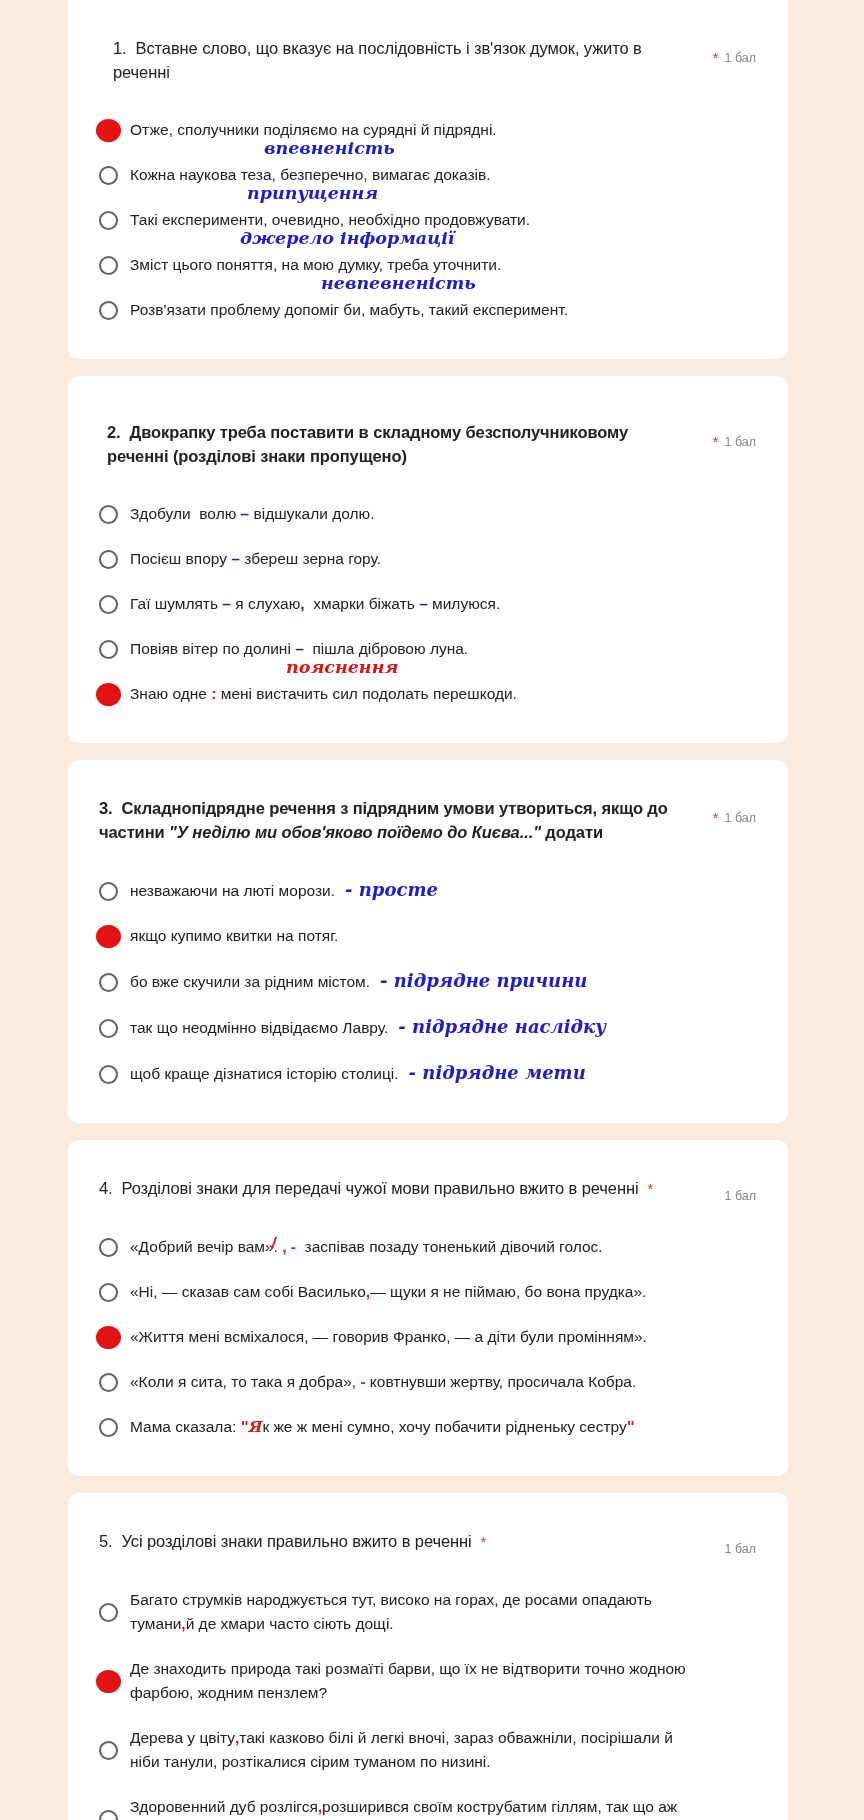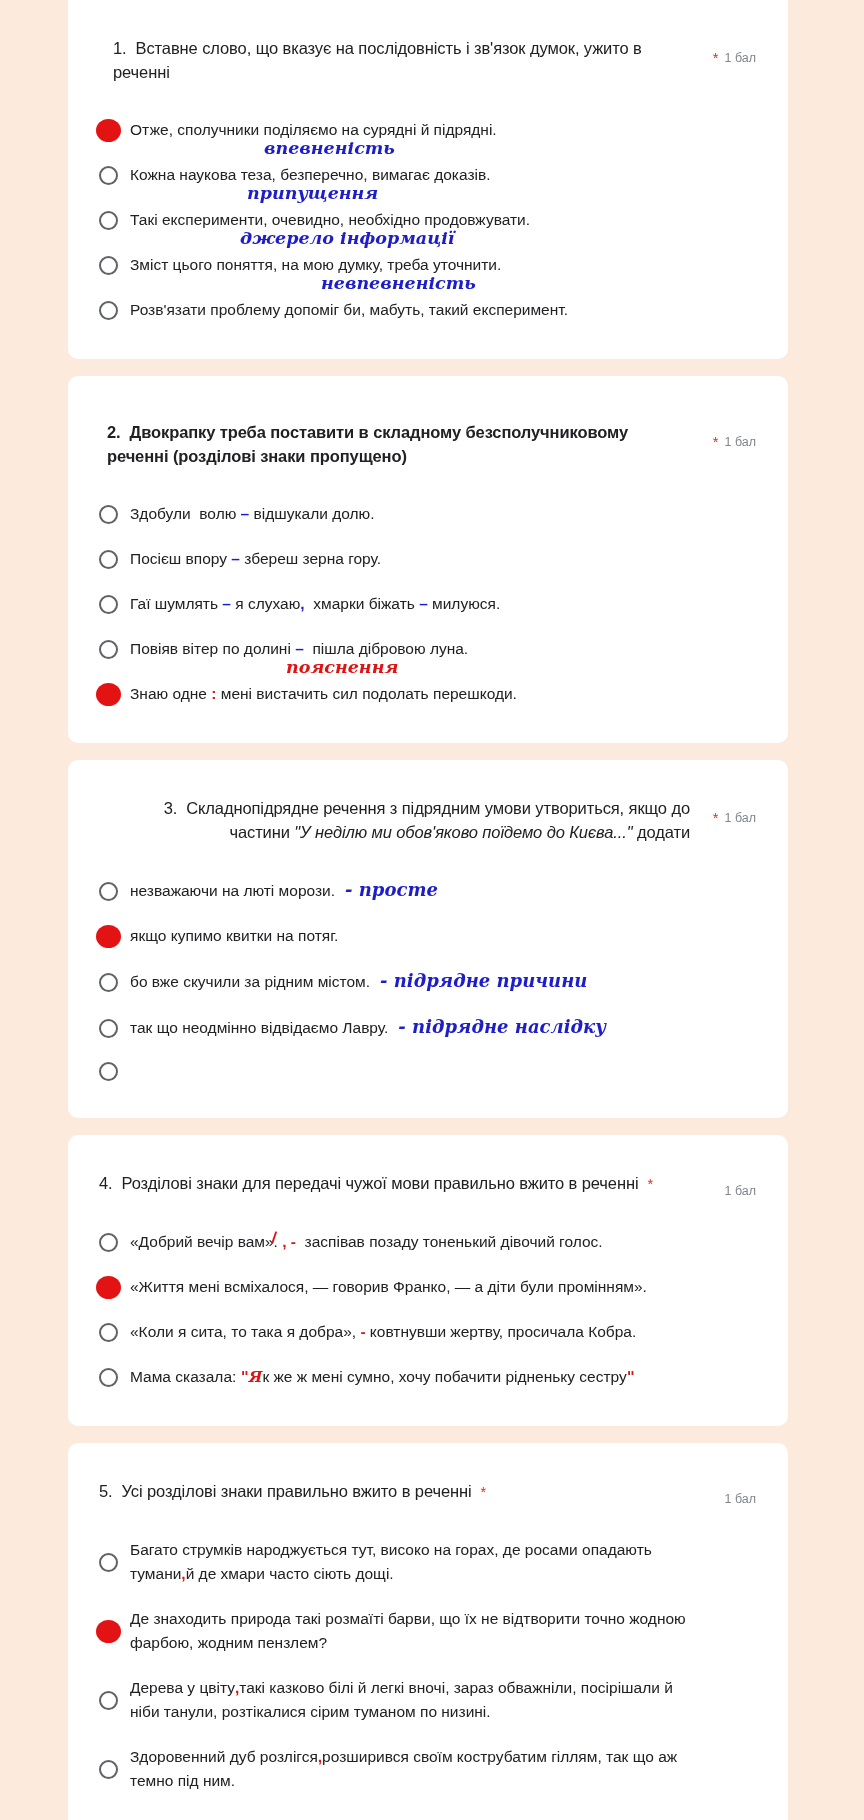--- a/index.html
+++ b/index.html
@@ -137,21 +137,21 @@
           <div class="opt-text"><span class="seg-n">Повіяв вітер по долині </span><span class="seg-b">–</span><span class="seg-n">  пішла дібровою луна.</span></div>
         </div>
         <div class="opt">
           <span class="radio sel"></span>
           <div class="opt-text"><span class="annot annot-red" style="left: 156px;">пояснення</span><span class="seg-n">Знаю одне </span><span class="seg-r">:</span><span class="seg-n"> мені вистачить сил подолать перешкоди.</span></div>
         </div>
       </div>
     </section>
     <section class="card">
       <div class="q-head">
-        <h2 class="q-title" style="margin: 0px; font-weight: normal; text-align: right;"><span class="seg-n">3.  Складнопідрядне речення з підрядним умови утвориться, якщо до
+        <h2 class="q-title" style="margin: 0px; font-weight: bold;"><span class="seg-n">3.  Складнопідрядне речення з підрядним умови утвориться, якщо до
 частини </span><span class="seg-i">"У неділю ми обов'яково поїдемо до Києва..."</span><span class="seg-n"> додати</span></h2>
         <div class="points"><span class="star badge-star">*</span><span class="points-label">1 бал</span></div>
       </div>
       <div class="opts">
         <div class="opt">
           <span class="radio"></span>
           <div class="opt-text"><span class="seg-n">незважаючи на люті морози.</span><span class="annot-inline">- просте</span></div>
         </div>
         <div class="opt">
           <span class="radio sel"></span>
@@ -160,32 +160,37 @@
         <div class="opt">
           <span class="radio"></span>
           <div class="opt-text"><span class="seg-n">бо вже скучили за рідним містом.</span><span class="annot-inline">- підрядне причини</span></div>
         </div>
         <div class="opt">
           <span class="radio"></span>
           <div class="opt-text"><span class="seg-n">так що неодмінно відвідаємо Лавру.</span><span class="annot-inline">- підрядне наслідку</span></div>
         </div>
         <div class="opt">
           <span class="radio"></span>
+          <div class="opt-text"><span class="seg-n">щоб краще дізнатися історію столиці.</span><span class="annot-inline">- підрядне мети</span></div>
         </div>
       </div>
     </section>
     <section class="card">
       <div class="q-head">
         <h2 class="q-title" style="margin: 0px; font-weight: normal;"><span class="seg-n">4.  Розділові знаки для передачі чужої мови правильно вжито в реченні</span><span class="star inline-star">*</span></h2>
         <div class="points"><span class="points-label">1 бал</span></div>
       </div>
       <div class="opts">
         <div class="opt">
           <span class="radio"></span>
           <div class="opt-text"><span class="seg-n">«Добрий вечір вам»</span><span class="seg-slash">.</span><span class="seg-r"> , - </span><span class="seg-n"> заспівав позаду тоненький дівочий голос.</span></div>
+        </div>
+        <div class="opt">
+          <span class="radio"></span>
+          <div class="opt-text"><span class="seg-n">«Ні, — сказав сам собі Василько</span><span class="seg-r">,</span><span class="seg-n">— щуки я не піймаю, бо вона прудка».</span></div>
         </div>
         <div class="opt">
           <span class="radio sel"></span>
           <div class="opt-text"><span class="seg-n">«Життя мені всміхалося, — говорив Франко, — а діти були промінням».</span></div>
         </div>
         <div class="opt">
           <span class="radio"></span>
           <div class="opt-text"><span class="seg-n">«Коли я сита, то така я добра», </span><span class="seg-r">-</span><span class="seg-n"> ковтнувши жертву, просичала Кобра.</span></div>
         </div>
         <div class="opt">

